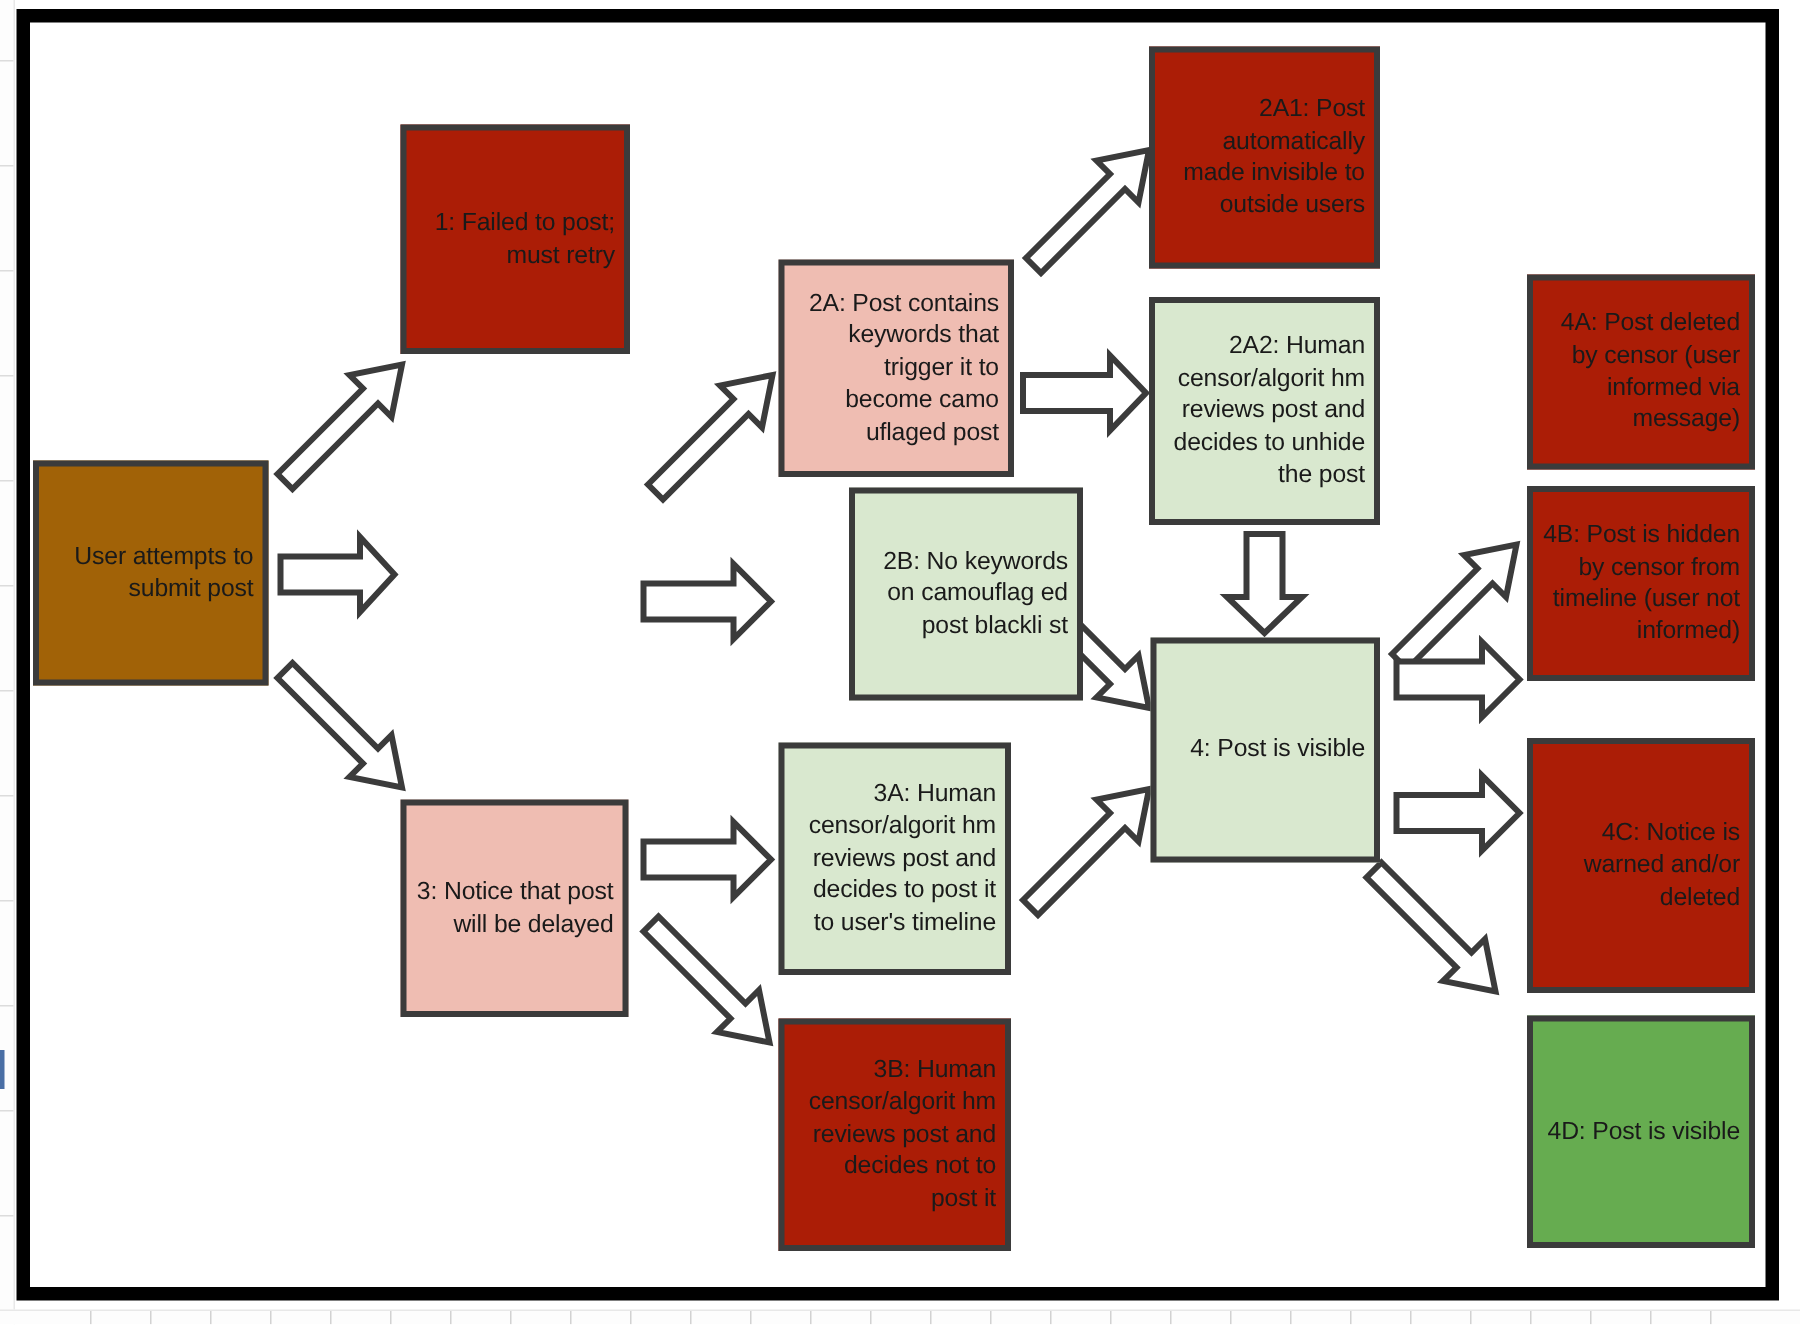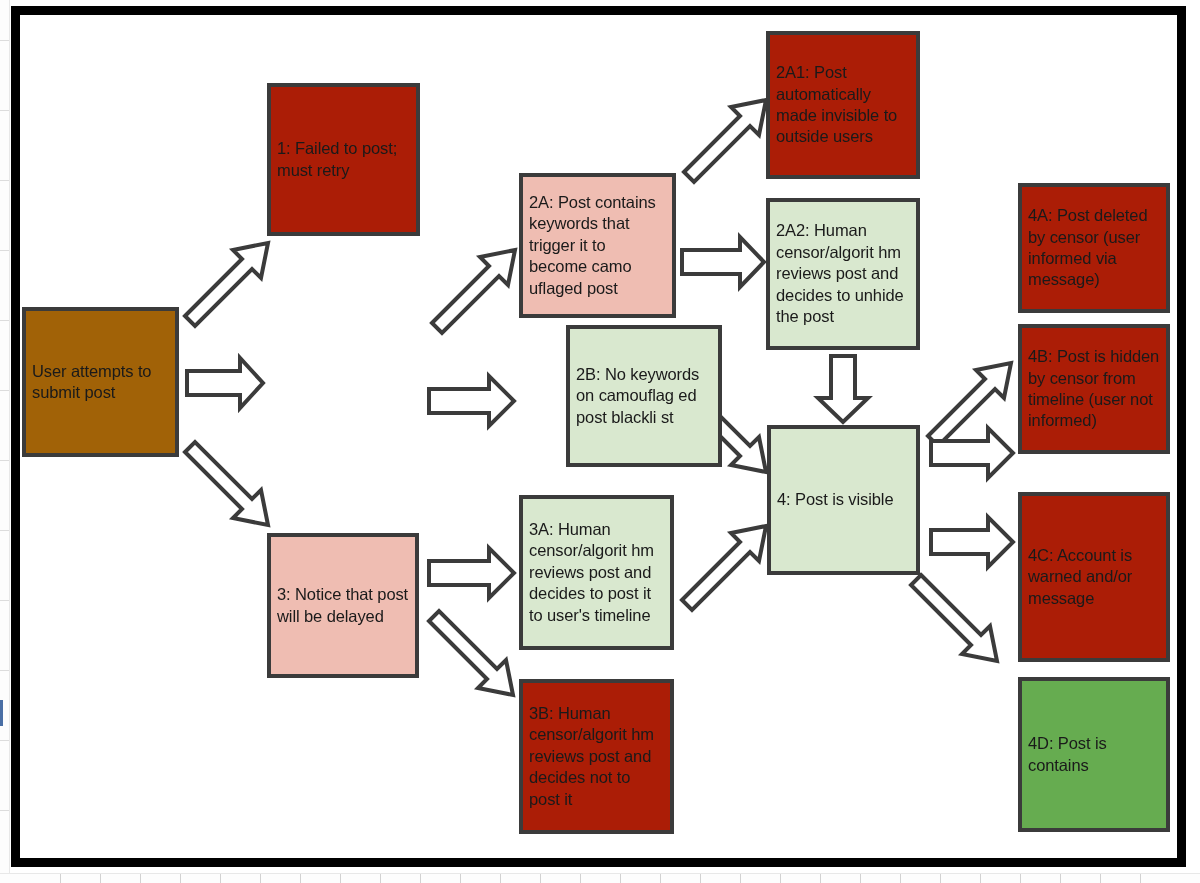--- a/index.html
+++ b/index.html
@@ -64,21 +64,21 @@
     width: 1200px; height: 883px;
   }
   
   .node {
     position: absolute;
     box-sizing: border-box;
     border: 4px solid #3b3b3b;
     display: flex;
     align-items: center;
     justify-content: center;
-    text-align: left;
+    text-align: right;
     color: #1a1a1a;
     font-size: 16.5px;
     line-height: 1.30;
     padding: 2px 6px;
     letter-spacing: -0.1px;
   }
   .node span { display: block; width: 100%; }
   .n-grey  { background: #a16207; }
   .n-red   { background: #ab1d06; }
   .n-pink  { background: #efbdb2; }
@@ -219,20 +219,20 @@
     <div class="node n-lgreen" style="left:767px; top:425px; width:153px; height:150px;">
         <span>4: Post is visible</span>
       </div>
     <div class="node n-red" style="left:1018px;top:183px; width:152px; height:130px;">
         <span>4A: Post deleted by censor (user informed via message)</span>
       </div>
     <div class="node n-red" style="left:1018px;top:324px; width:152px; height:130px;">
         <span>4B: Post is hidden by censor from timeline (user not informed)</span>
       </div>
     <div class="node n-red" style="left:1018px;top:492px; width:152px; height:170px;">
-        <span>4C: Account is warned and/or message</span>
+        <span>4C: Notice is warned and/or deleted</span>
       </div>
     <div class="node n-green" style="left:1018px;top:677px; width:152px; height:155px;">
-        <span>4D: Post is contains</span>
+        <span>4D: Post is visible</span>
       </div>
 
   </div>
 </div>
 
 </body></html>

